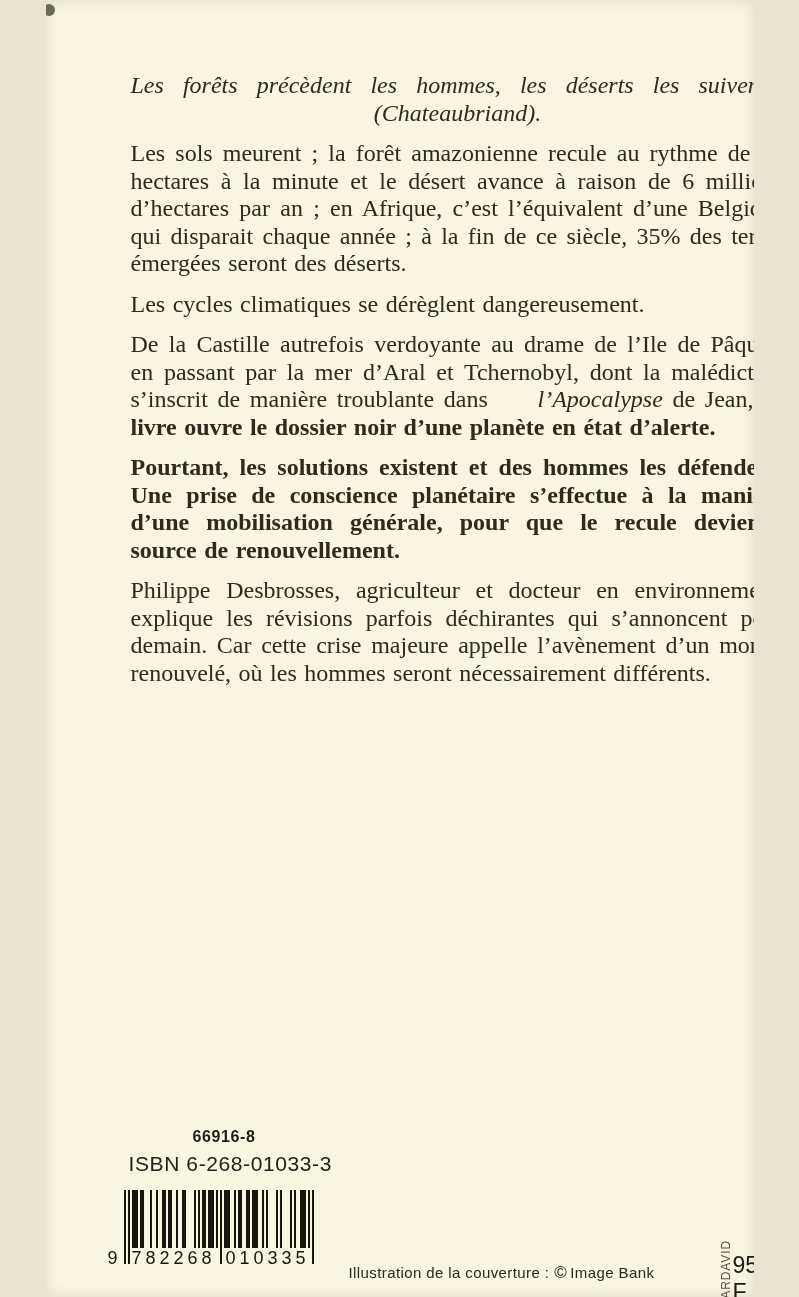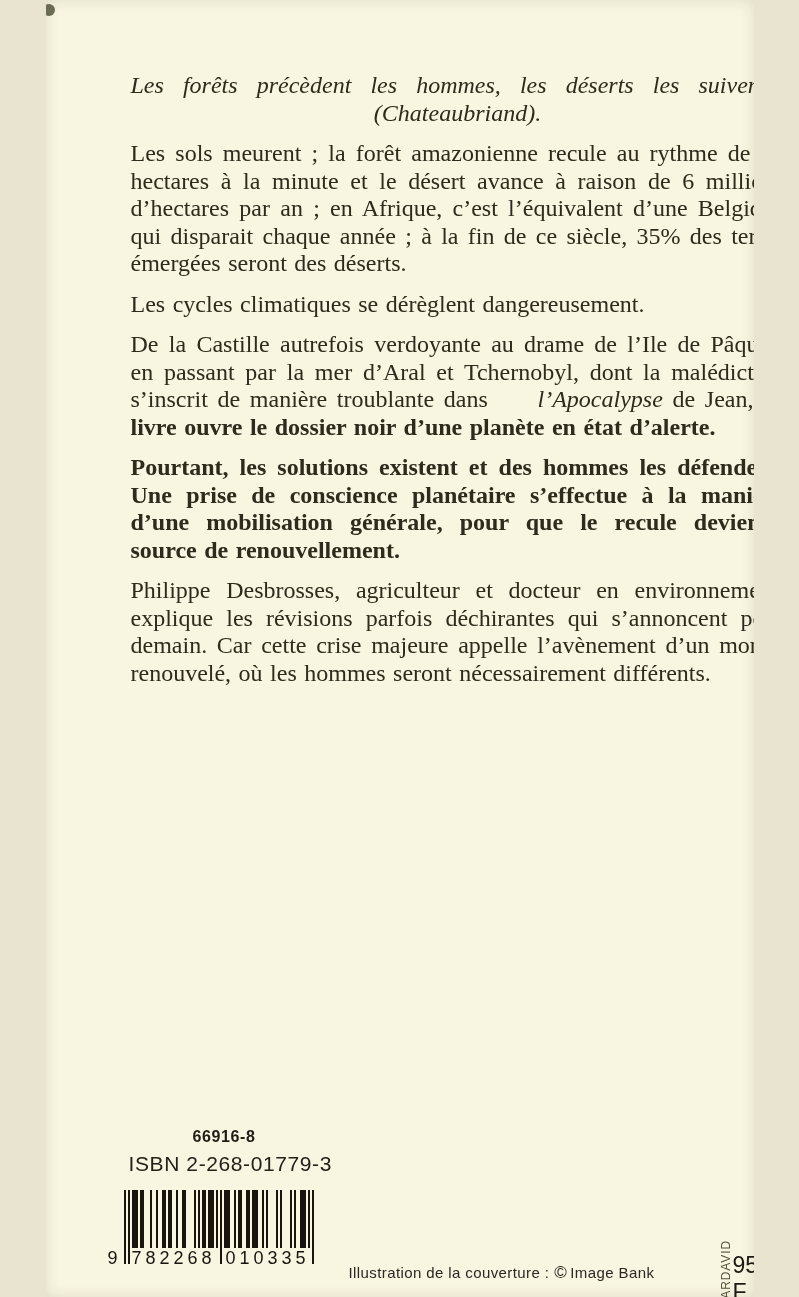--- a/index.html
+++ b/index.html
@@ -80,21 +80,21 @@
     <p>Les sols meurent&nbsp;; la forêt amazonienne recule au rythme de 20 hectares à la minute et le désert avance à raison de 6 millions d’hectares par an&nbsp;; en Afrique, c’est l’équivalent d’une Belgique qui disparait chaque année&nbsp;; à la fin de ce siècle, 35% des terres émergées seront des déserts.</p>
     <p>Les cycles climatiques se dérèglent dangereusement.</p>
 
     <p><span>De la Castille autrefois verdoyante au drame de l’Ile de Pâques, en passant par la mer d’Aral et Tchernobyl, dont la malédiction s’inscrit de manière troublante dans </span><span class="it">l’Apocalypse</span><span> de Jean, </span><strong>ce livre ouvre le dossier noir d’une planète en état d’alerte.</strong></p>
 
     <p class="bold">Pourtant, les solutions existent et des hommes les défendent. Une prise de conscience planétaire s’effectue à la manière d’une mobilisation générale, pour que le recule devienne source de renouvellement.</p>
     <p>Philippe Desbrosses, agriculteur et docteur en environnement, explique les révisions parfois déchirantes qui s’annoncent pour demain. Car cette crise majeure appelle l’avènement d’un monde renouvelé, où les hommes seront nécessairement différents.</p>
   </main>
 
   <div class="print-code">66916-8</div>
-  <div class="isbn">ISBN 2-268-01779-3</div>
+  <div class="isbn">ISBN 6-268-01033-3</div>
 
   <div class="barcode">
     <svg id="barcode-svg" xmlns="http://www.w3.org/2000/svg" viewBox="0 0 190 74" width="190" height="74">
         <rect x="0" y="0" width="2" height="74"></rect>
         <rect x="4" y="0" width="2" height="74"></rect>
         <rect x="8" y="0" width="2" height="62"></rect>
         <rect x="10" y="0" width="2" height="62"></rect>
         <rect x="12" y="0" width="2" height="62"></rect>
         <rect x="16" y="0" width="2" height="62"></rect>
         <rect x="18" y="0" width="2" height="62"></rect>

